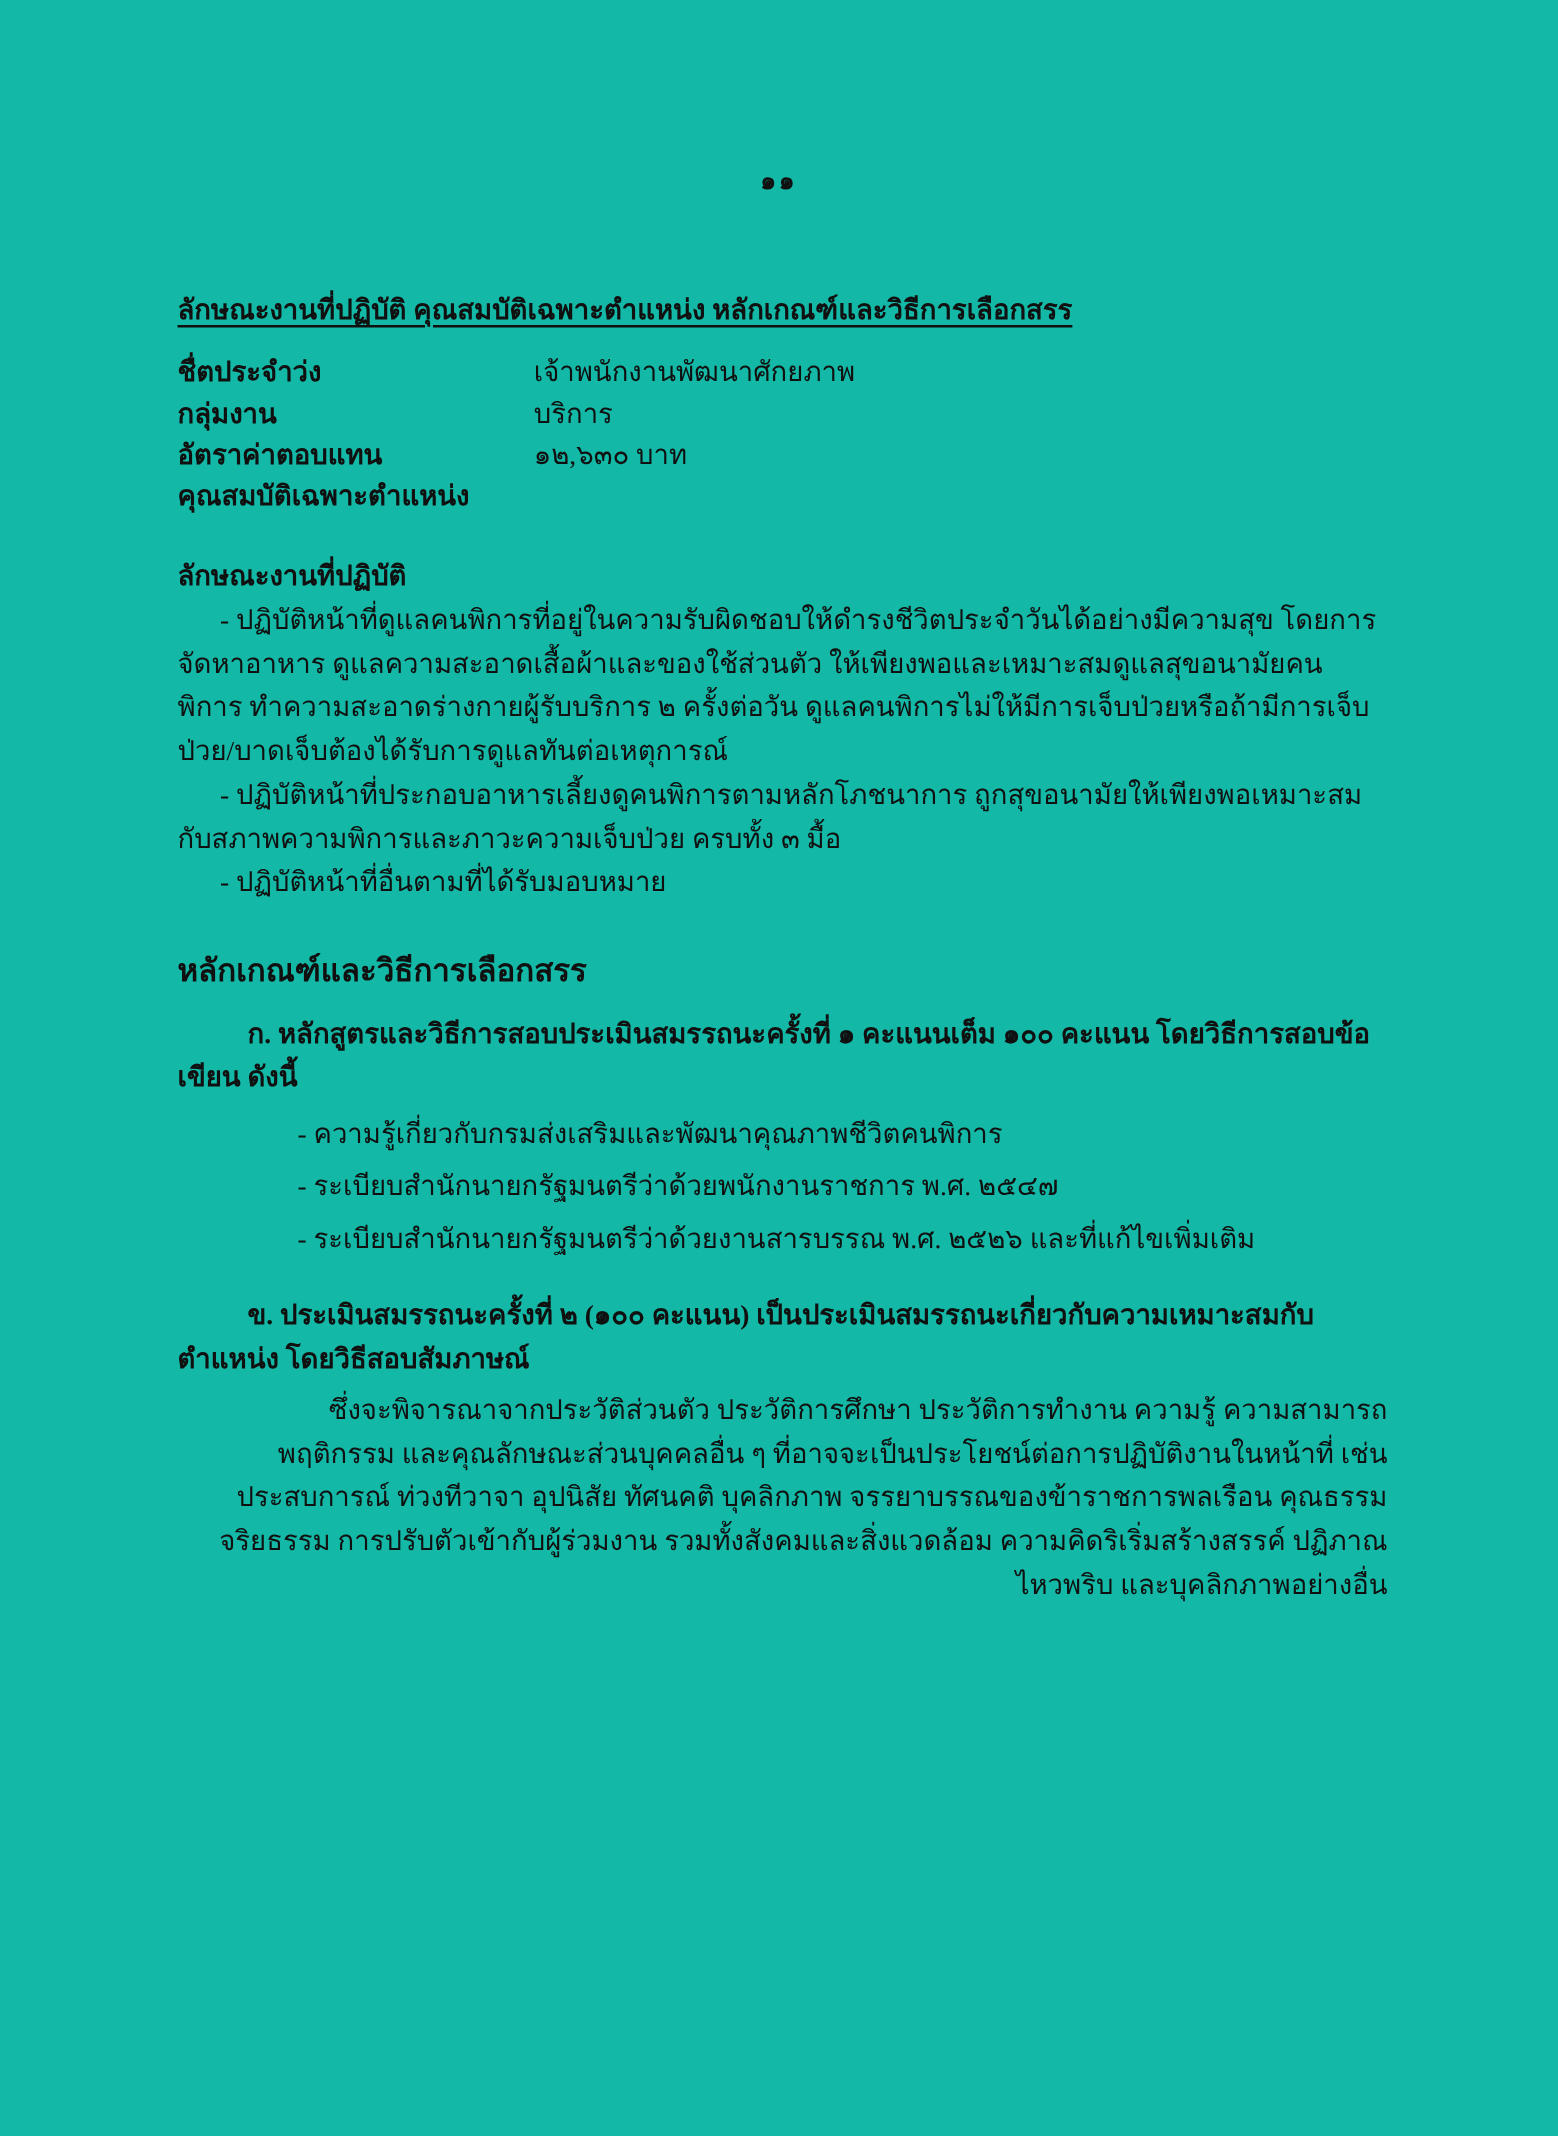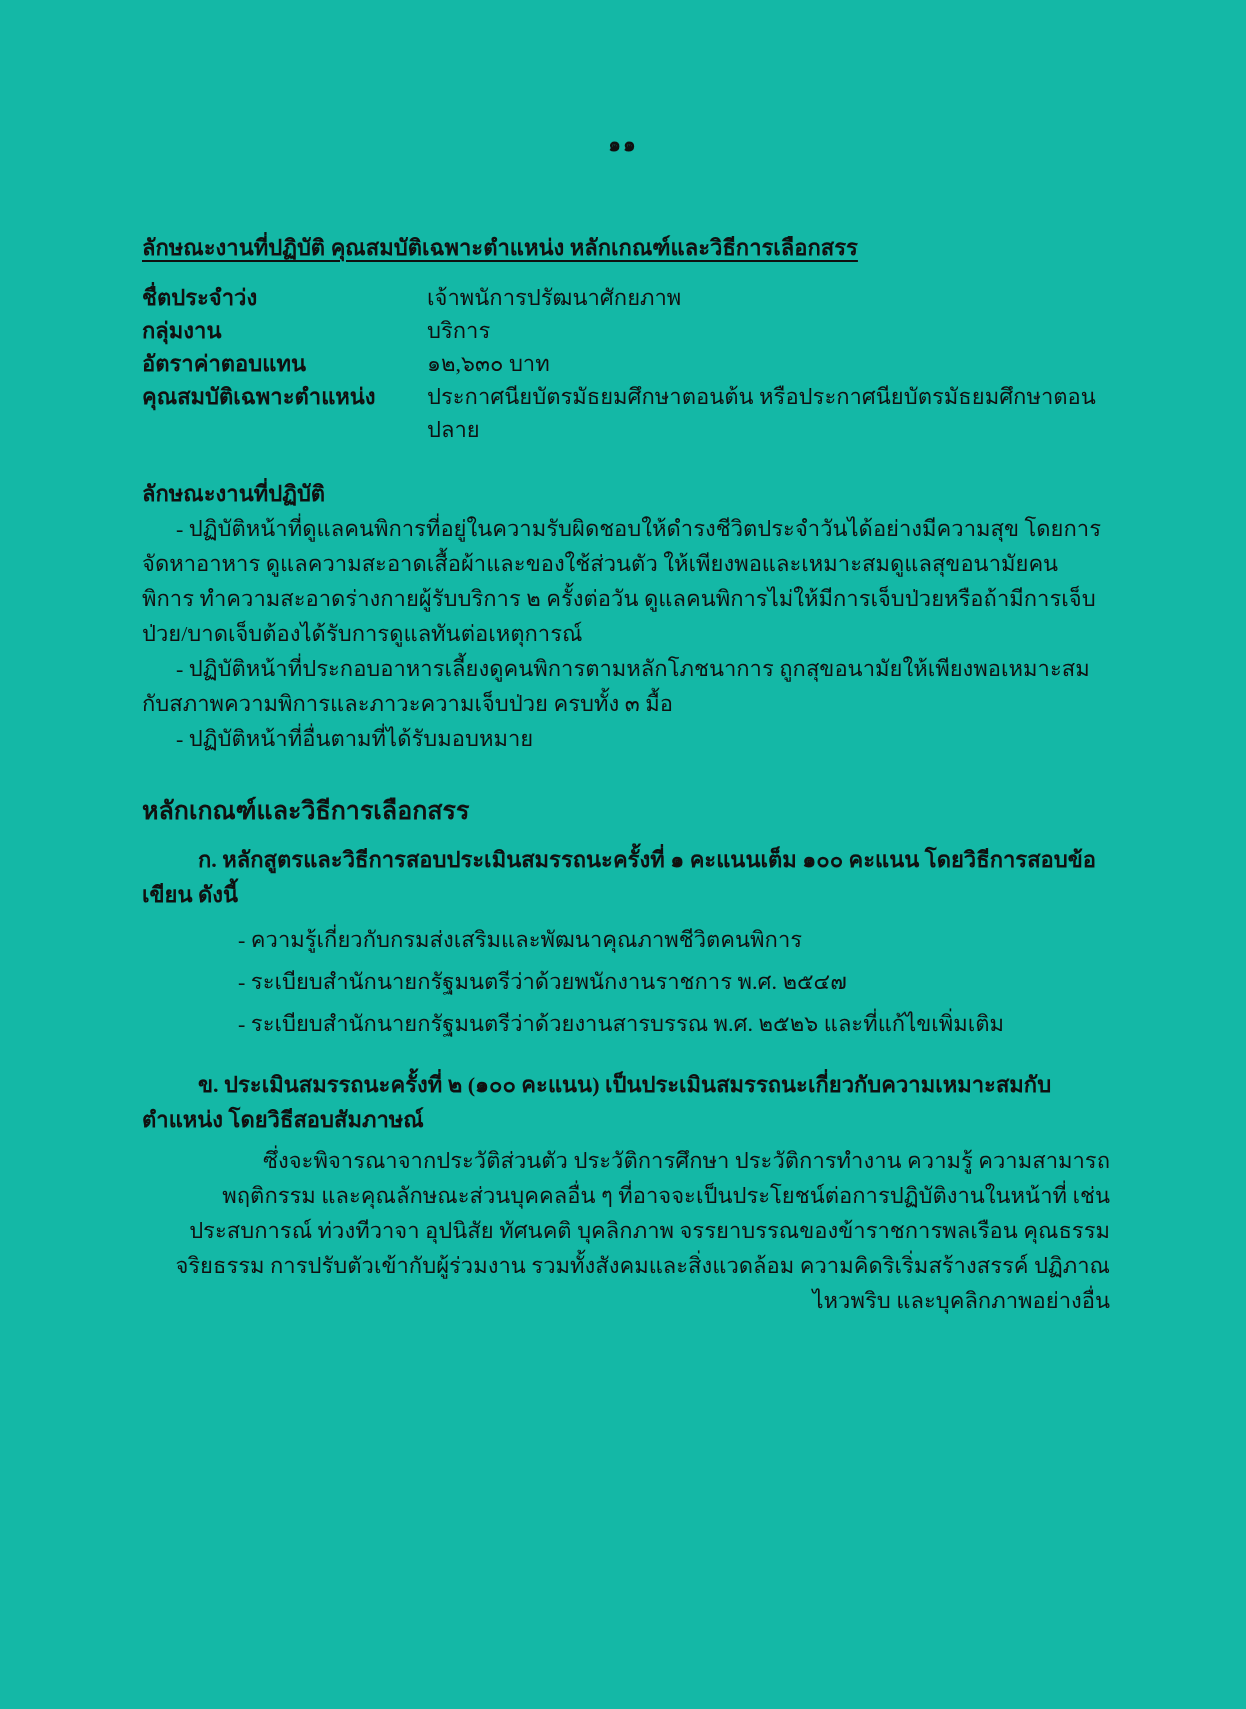--- a/index.html
+++ b/index.html
@@ -64,33 +64,32 @@
 
   <div class="page-number">๑๑</div>
 
   <div class="content">
 
     <div class="doc-title">ลักษณะงานที่ปฏิบัติ คุณสมบัติเฉพาะตำแหน่ง หลักเกณฑ์และวิธีการเลือกสรร</div>
 
     <div class="fields">
       <div class="field-row">
         <div class="field-label">ชื่ตประจำว่ง</div>
-        <div class="field-value">เจ้าพนัการปรัฒนาศักยภาพ</div>
+        <div class="field-value">เจ้าพนักงานพัฒนาศักยภาพ</div>
       </div>
       <div class="field-row">
         <div class="field-label">กลุ่มงาน</div>
         <div class="field-value">บริการ</div>
       </div>
       <div class="field-row">
         <div class="field-label">อัตราค่าตอบแทน</div>
         <div class="field-value">๑๒,๖๓๐ บาท</div>
       </div>
       <div class="field-row">
         <div class="field-label">คุณสมบัติเฉพาะตำแหน่ง</div>
-        <div class="field-value">ประกาศนียบัตรมัธยมศึกษาตอนต้น หรือประกาศนียบัตรมัธยมศึกษาตอนปลาย</div>
       </div>
     </div>
 
     <div class="duties-heading">ลักษณะงานที่ปฏิบัติ</div>
 
     <div class="duties-body">
       <div class="duty">- ปฏิบัติหน้าที่ดูแลคนพิการที่อยู่ในความรับผิดชอบให้ดำรงชีวิตประจำวันได้อย่างมีความสุข โดยการจัดหาอาหาร ดูแลความสะอาดเสื้อผ้าและของใช้ส่วนตัว ให้เพียงพอและเหมาะสมดูแลสุขอนามัยคนพิการ ทำความสะอาดร่างกายผู้รับบริการ ๒ ครั้งต่อวัน ดูแลคนพิการไม่ให้มีการเจ็บป่วยหรือถ้ามีการเจ็บป่วย/บาดเจ็บต้องได้รับการดูแลทันต่อเหตุการณ์</div>
       <div class="duty">- ปฏิบัติหน้าที่ประกอบอาหารเลี้ยงดูคนพิการตามหลักโภชนาการ ถูกสุขอนามัยให้เพียงพอเหมาะสมกับสภาพความพิการและภาวะความเจ็บป่วย ครบทั้ง ๓ มื้อ</div>
       <div class="duty">- ปฏิบัติหน้าที่อื่นตามที่ได้รับมอบหมาย</div>
     </div>

